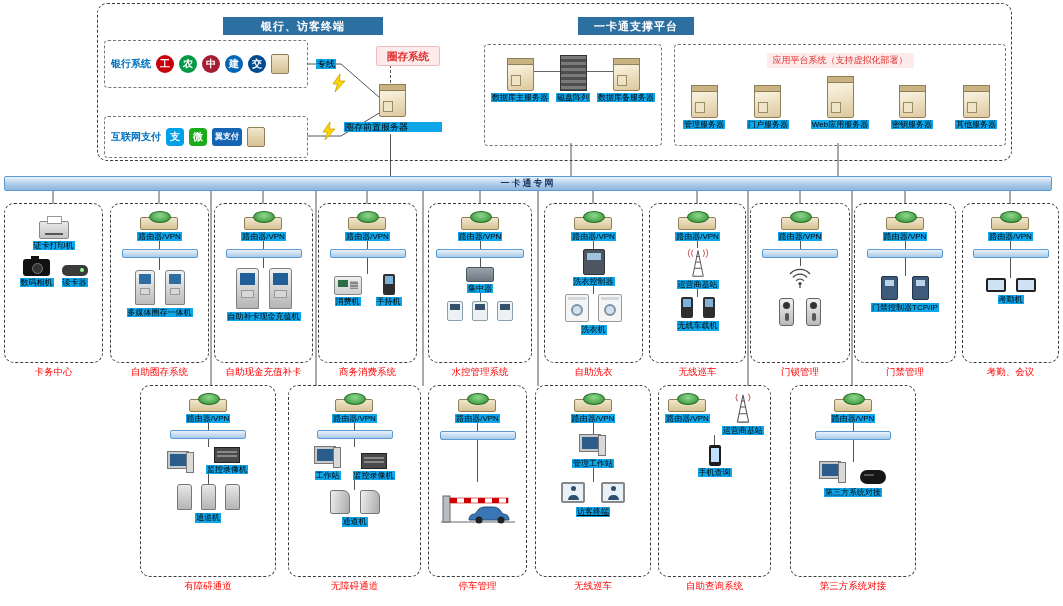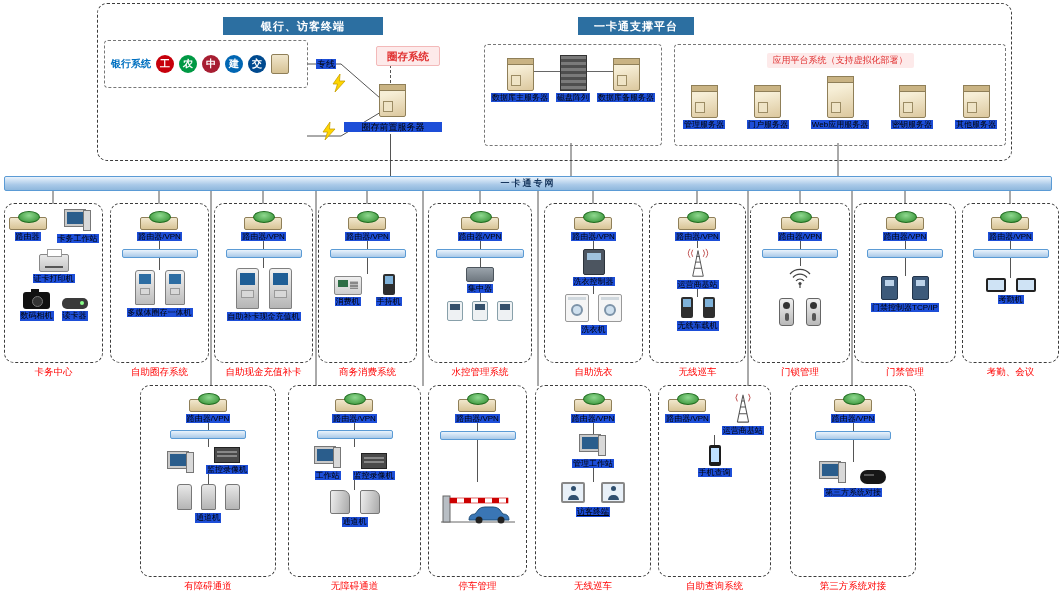--- a/index.html
+++ b/index.html
@@ -16,21 +16,21 @@
   .pinktag{display:inline-block;background:#fdeaea;color:#e03030;font-size:9px;padding:1px 6px;border-radius:2px;white-space:nowrap;}
   .qtag{position:absolute;background:#fdeaea;color:#e03030;border:1px solid #f3b9b9;font-size:10.5px;font-weight:bold;text-align:center;border-radius:2px;}
   .backbone{position:absolute;left:4px;top:176px;width:1046px;height:13px;border:1px solid #5b9bd5;border-radius:2px;
             background:linear-gradient(#eaf3fc,#a9c9e8 60%,#8fb8dd);z-index:2;text-align:center;font-size:9px;line-height:13px;
             color:#17375e;font-weight:bold;letter-spacing:2px;}
   .pbox{position:absolute;border:1.6px dashed #3c3c3c;border-radius:10px;z-index:1;box-sizing:border-box;}
   .caption{position:absolute;left:-8px;right:-8px;bottom:-17px;text-align:center;color:#ff0000;font-size:9.5px;white-space:nowrap;}
   .stack{display:flex;flex-direction:column;align-items:center;padding-top:6px;}
   .dev{display:flex;flex-direction:column;align-items:center;gap:2px;}
   .drow{display:flex;align-items:flex-end;justify-content:center;}
-  .lbl{font-size:9px;line-height:1.15;text-align:center;background:#1d4ed8;padding:0 1px;white-space:nowrap;}
+  .lbl{font-size:9px;line-height:1.15;text-align:left;background:#0ea5e9;padding:0 1px;white-space:nowrap;}
   .lbl.s8{font-size:8px;}
   .vl{width:1px;background:#555;}
   
   .i-server{width:25px;height:31px;background:linear-gradient(165deg,#f6eed6 30%,#dcc89e);border:1px solid #8f7f58;border-radius:2px;position:relative;}
   .i-server::before{content:"";position:absolute;left:3px;bottom:4px;width:8px;height:9px;background:#efe4c6;border:1px solid #9c8c64;}
   .i-server::after{content:"";position:absolute;left:-1px;top:-1px;right:-1px;height:5px;background:#c9b383;border:1px solid #8f7f58;}
   .i-server.sm{width:20px;height:26px;}
   .i-server.tall{height:40px;}
   .i-rack{width:25px;height:34px;background:repeating-linear-gradient(180deg,#7a7a7a 0 3px,#4e4e4e 3px 6px);border:1px solid #333;}
   .i-router{width:36px;height:11px;background:linear-gradient(#f1e7cd,#d8c496);border:1px solid #8f7f58;border-radius:2px;position:relative;margin-top:7px;}
@@ -140,20 +140,27 @@
 
     <span class="lbl" style="position:absolute;left:218px;top:55px;">专线</span>
     <svg style="position:absolute;left:234px;top:70px;" width="14" height="18" viewBox="0 0 14 18">
       <polygon points="8,0 1,10 5.5,10 3,18 13,7 7.5,7" fill="#ffd500" stroke="#c8a000" stroke-width="0.8"></polygon>
     </svg>
 
     <div class="qtag" style="left:278px;top:42px;width:62px;height:18px;line-height:18px;">圈存系统</div>
     <span class="i-server" style="position:absolute;left:281px;top:80px;"></span>
     <span class="lbl" style="position:absolute;left:246px;top:118px;width:96px;">圈存前置服务器</span>
 
+    <div class="subbox" style="left:6px;top:112px;width:204px;height:42px;">
+      <span class="bluelbl">互联网支付</span>
+      <span class="picon" style="background-color: rgb(0, 160, 233);">支</span>
+      <span class="picon" style="background-color: rgb(26, 173, 25);">微</span>
+      <span class="ppill" style="background-color: rgb(20, 100, 180);">翼支付</span>
+      <span class="i-token"></span>
+    </div>
     <svg style="position:absolute;left:224px;top:118px;" width="14" height="18" viewBox="0 0 14 18">
       <polygon points="8,0 1,10 5.5,10 3,18 13,7 7.5,7" fill="#ffd500" stroke="#c8a000" stroke-width="0.8"></polygon>
     </svg>
 
     <div style="position:absolute;left:386px;top:40px;width:176px;height:100px;border:1px dashed #777;border-radius:4px;">
       <div class="dbrow">
         <div class="dev">
           <span class="i-server"></span>
           <span class="lbl s8">数据库主服务器</span>
         </div>
@@ -192,30 +199,20 @@
           <span class="lbl s8">其他服务器</span>
         </div>
       </div>
     </div>
   </div>
 
   <div class="backbone">一卡通专网</div>
 
   <div class="pbox" style="left:4px;top:203px;width:99px;height:160px;">
     <div class="stack">
-      <div class="drow" style="gap:10px;align-items:flex-start;">
-        <div class="dev">
-            <span class="i-router"></span>
-            <span class="lbl s8">路由器</span>
-          </div>
-        <div class="dev">
-            <span class="i-pc"></span>
-            <span class="lbl s8">卡务工作站</span>
-          </div>
-      </div>
       <div class="dev" style="margin-top:5px;">
           <span class="i-printer"></span>
           <span class="lbl s8">证卡打印机</span>
         </div>
       <div class="drow" style="gap:8px;margin-top:5px;">
         <div class="dev">
             <span class="i-cam"></span>
             <span class="lbl s8">数码相机</span>
           </div>
         <div class="dev">

